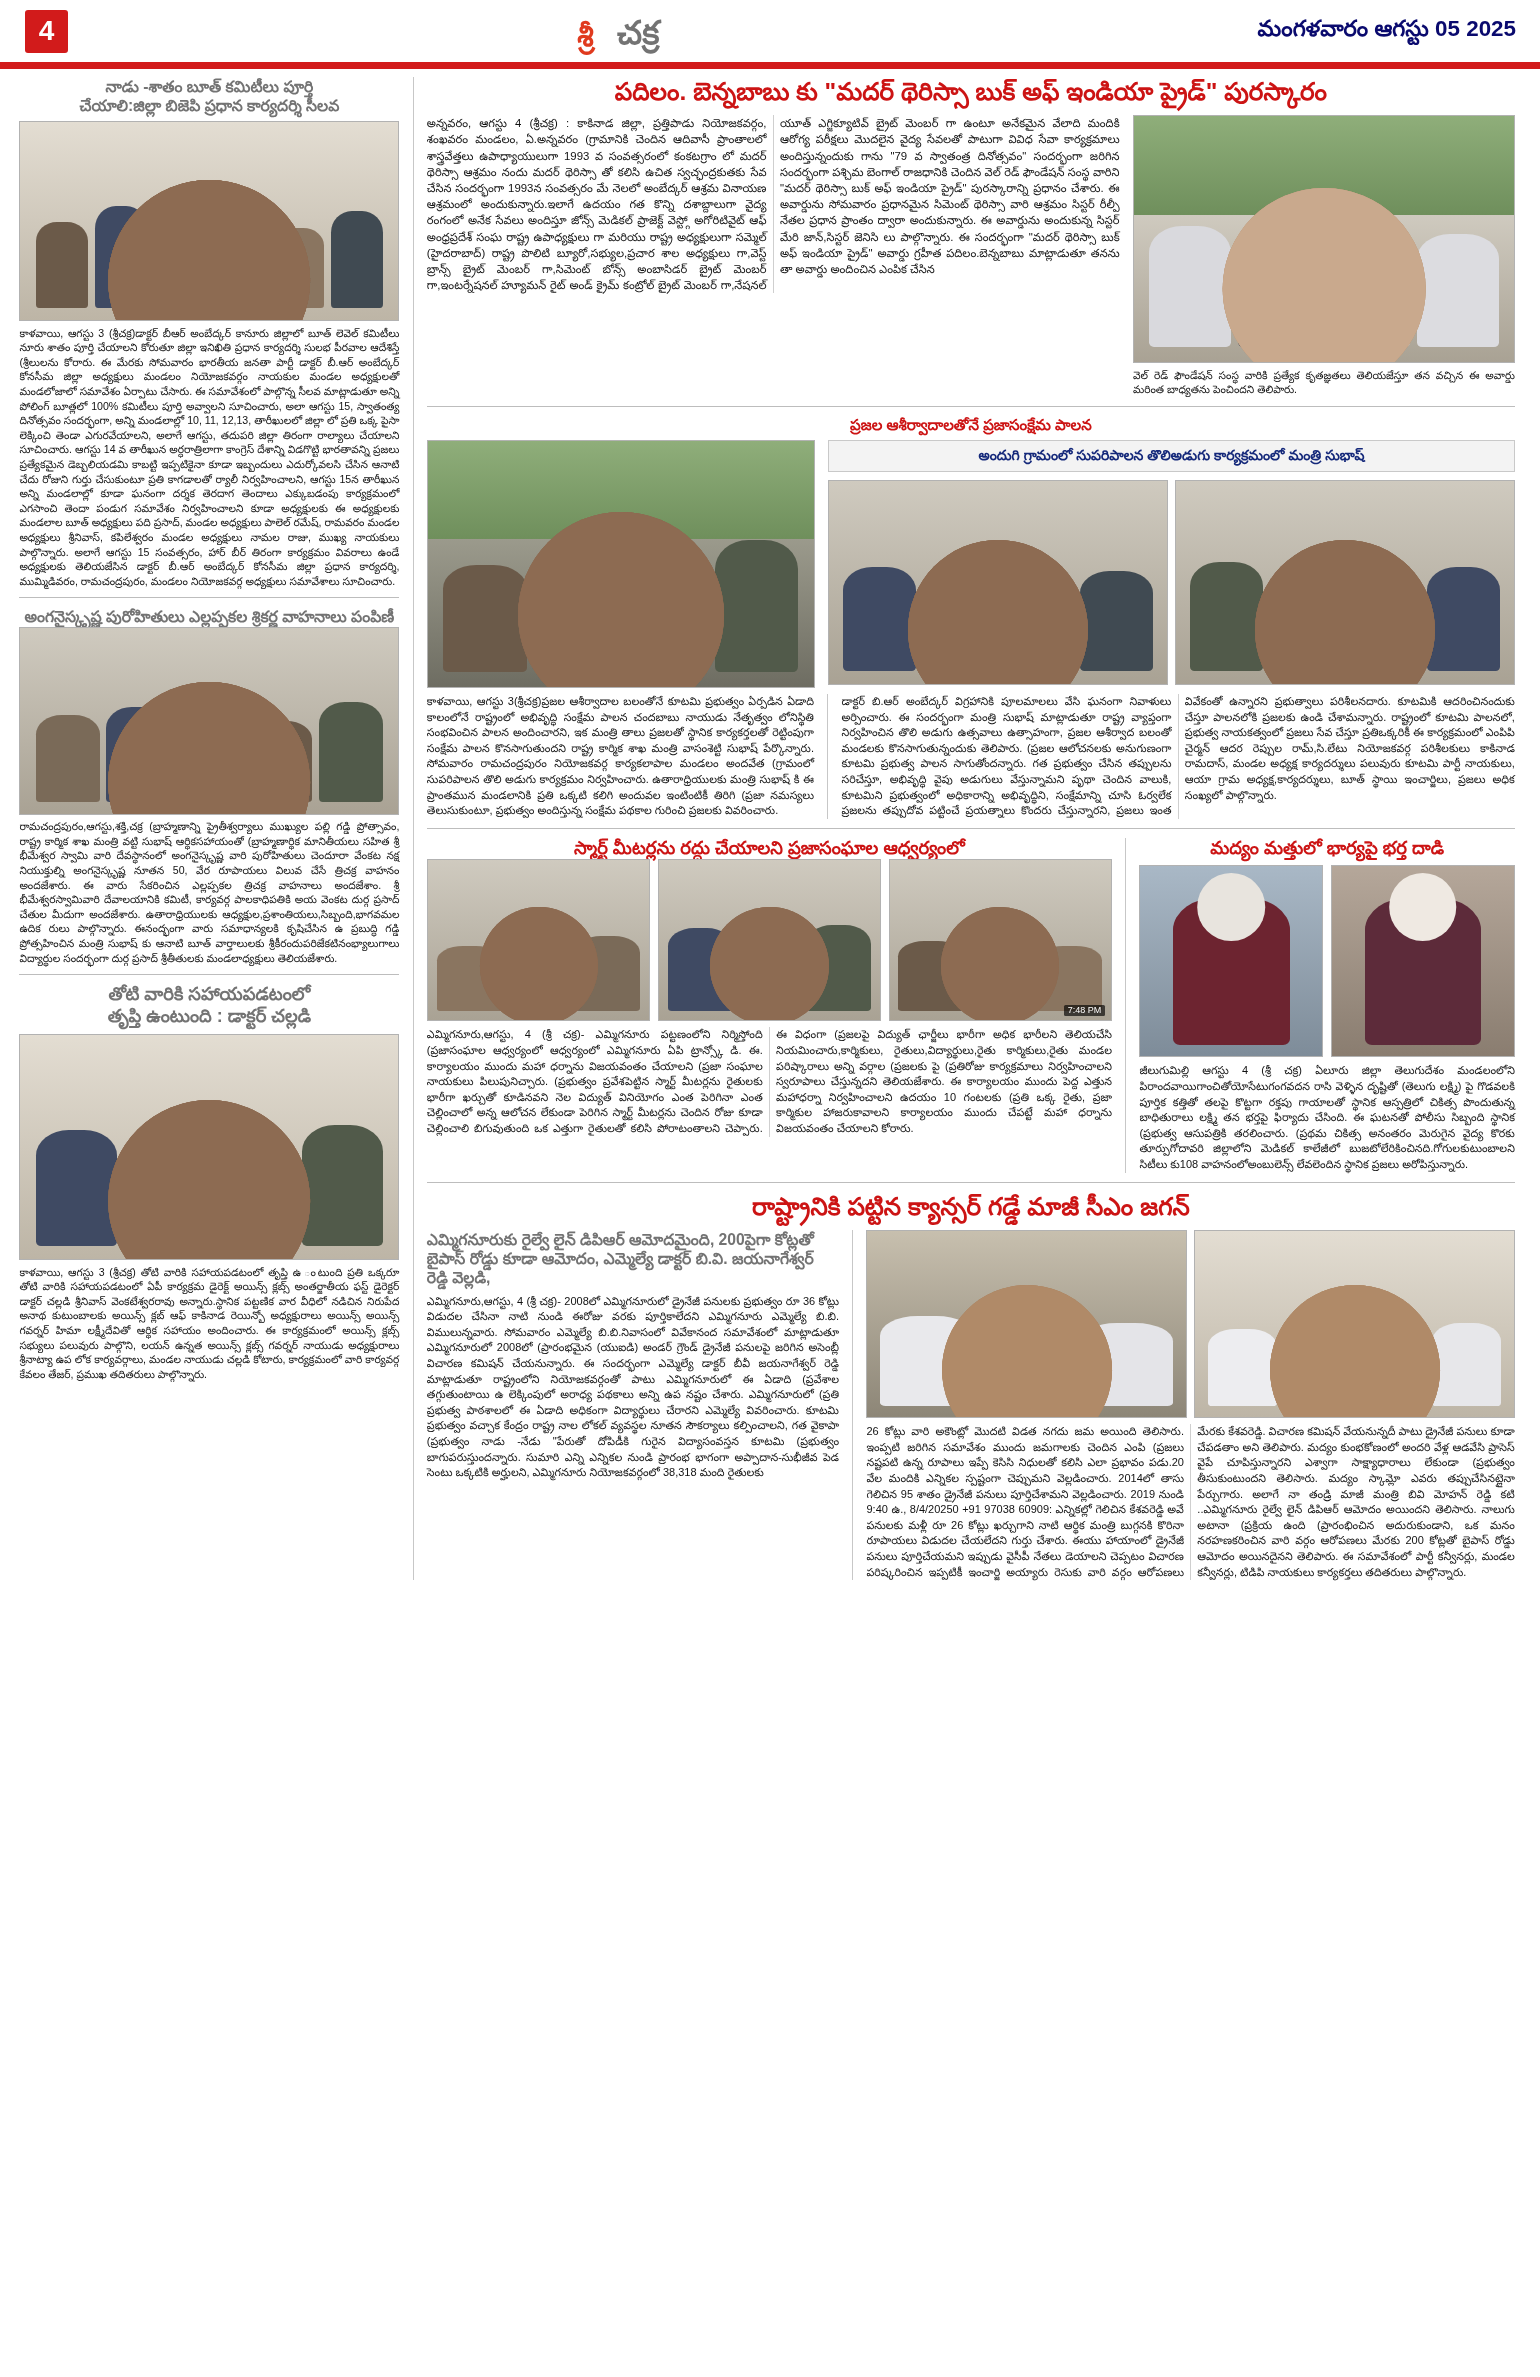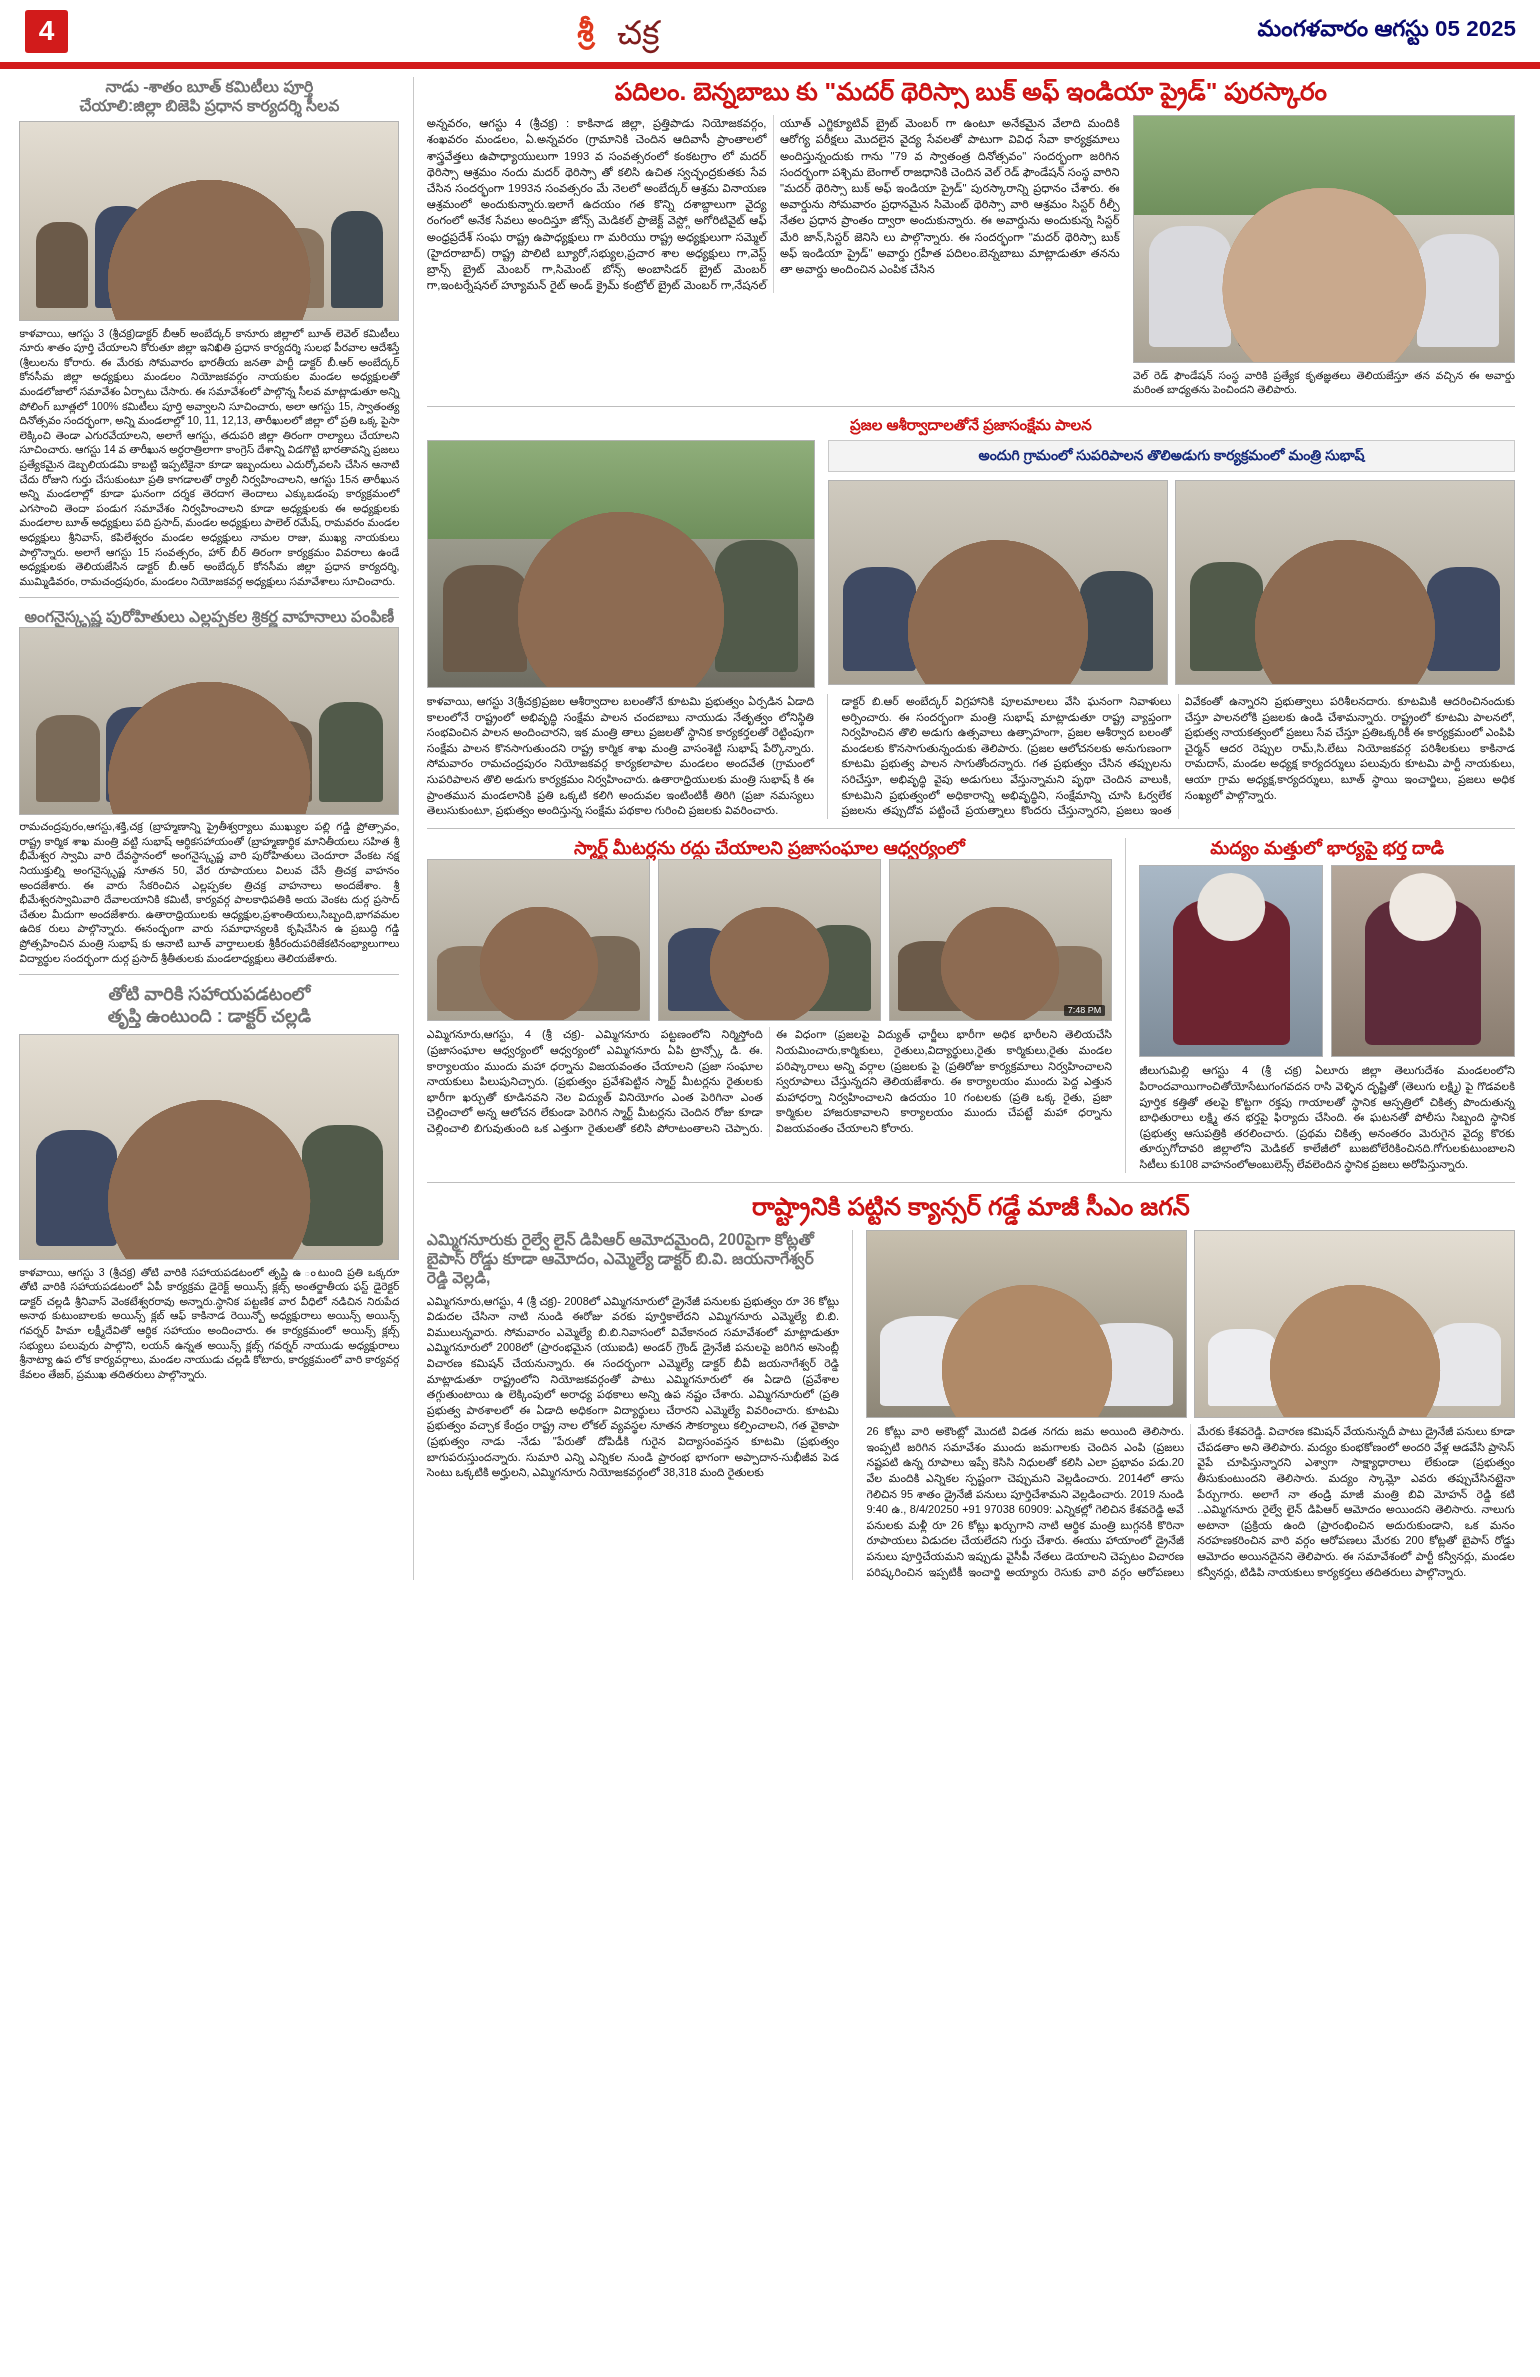--- a/index.html
+++ b/index.html
@@ -31,34 +31,34 @@
   .page-number-badge{
     width:43px;height:43px;
     background:#d21b1b;
     color:#fff;
     font-size:28px;
     font-weight:bold;
     display:flex;align-items:center;justify-content:center;
     border-radius:3px;
   }
   .logo-wrap{
-    display:flex;align-items:flex-start;gap:24px;
+    display:flex;align-items:flex-end;gap:24px;
     margin-left:-89px;
     margin-top:12px;
   }
   .logo-mark{
     font-size:30px;
     color:#e03a1e;
     font-weight:bold;
     letter-spacing:-0.7px;
   }
   .logo-text{
     font-size:33px;
-    font-weight:normal;
-    color:#7f1d1d;
+    font-weight:bold;
+    color:#737373;
   }
   .masthead-date{
     font-size:22.4px;
     color:#0a0a6e;
     font-weight:bold;
   }
   .red-rule{
     height:5.2px;background:#d21b1b;width:100%;
   }
 

